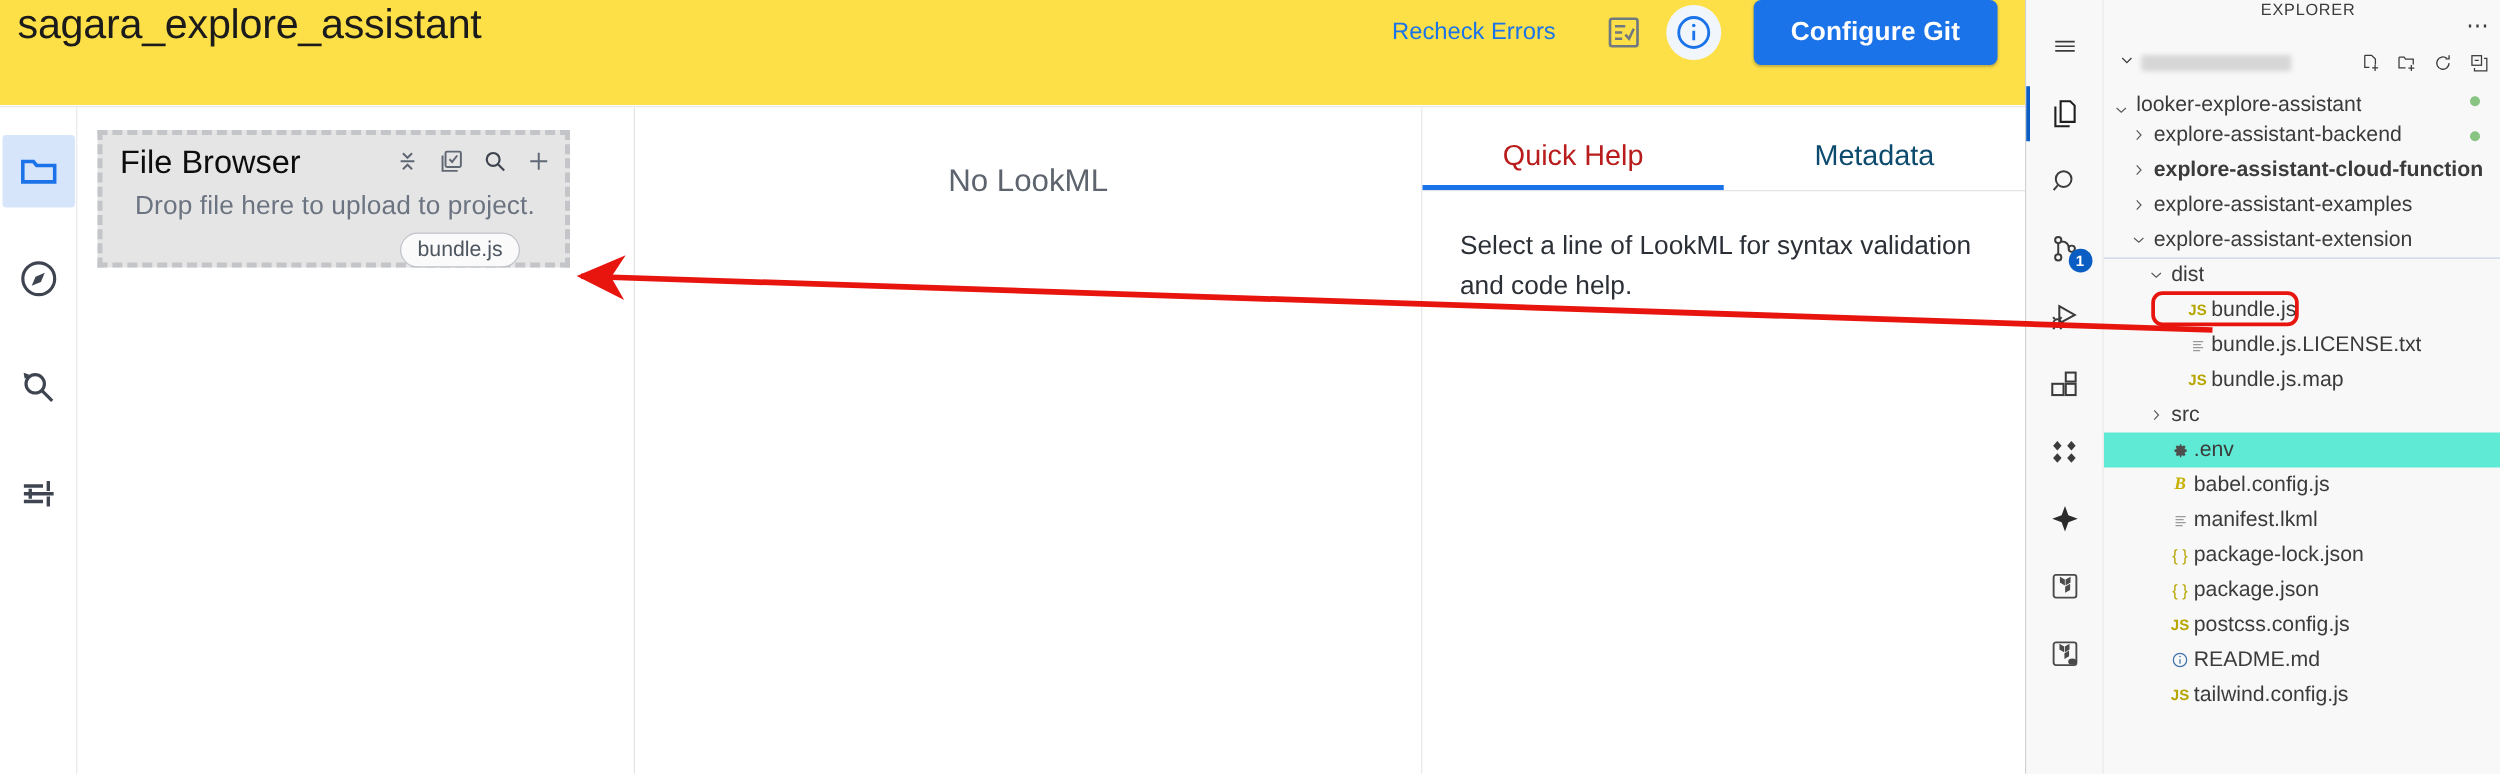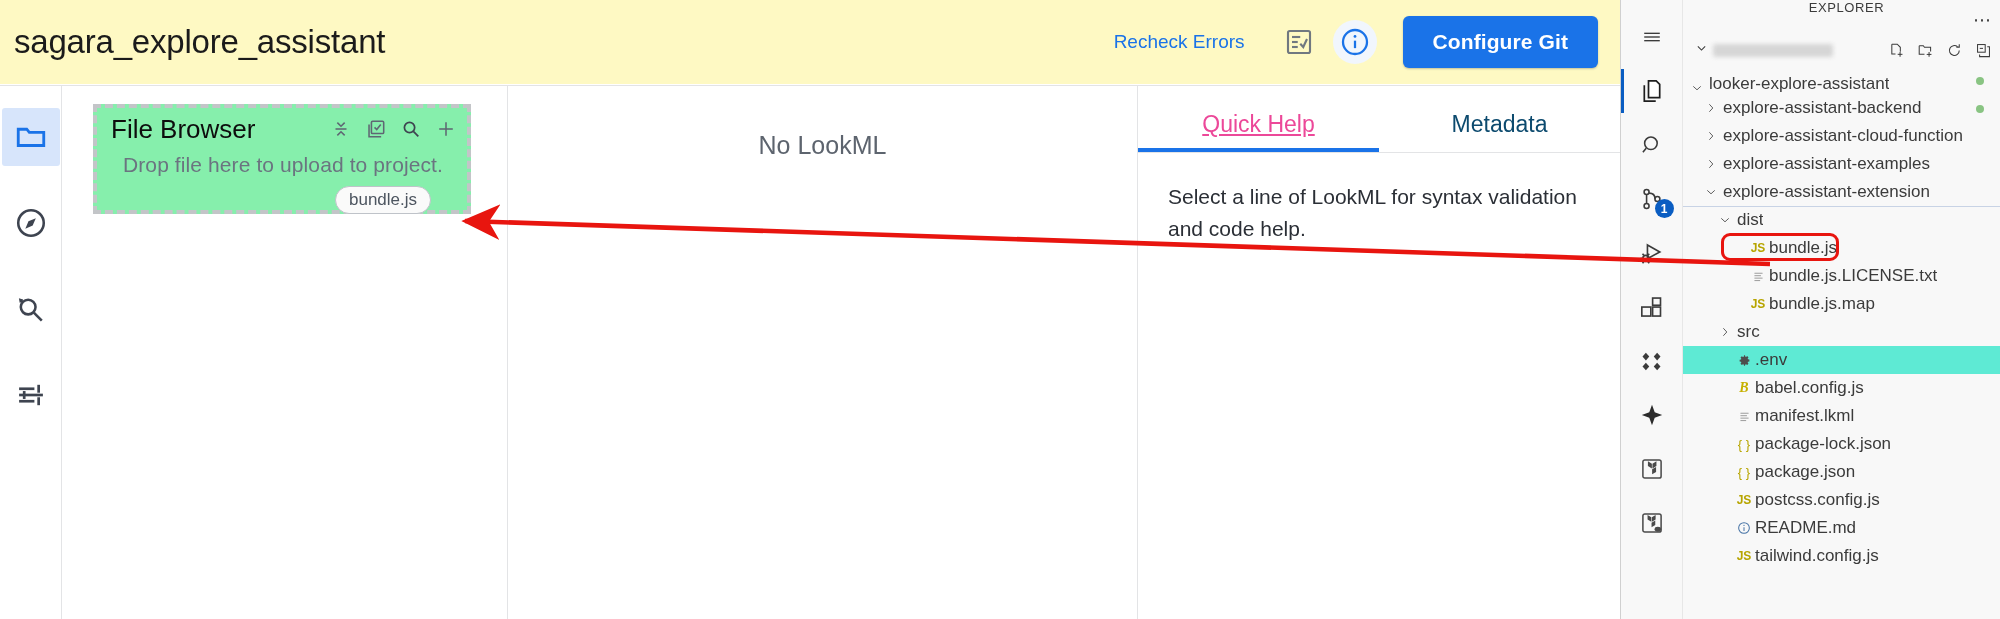--- a/index.html
+++ b/index.html
@@ -17,22 +17,22 @@
   
   .looker {
     position: relative;
     width: 1620px; height: 619px;
     background: #ffffff;
     flex: 0 0 1620px;
   }
   .lk-header {
     position: absolute; left: 0; top: 0;
     width: 1620px; height: 85px;
-    background: #fef9c3;
-    display: flex; align-items: center;
+    background: #fde047;
+    display: flex; align-items: flex-start;
     border-bottom: 1px solid #ffffff;
   }
   .lk-title {
     margin-left: 14px;
     font-size: 33px;
     color: #1b1b1b;
     font-weight: 400;
     letter-spacing: -0.2px;
     white-space: nowrap;
   }
@@ -96,24 +96,24 @@
   }
   .rail-btn.active { background: #d7e5fb; }
 
   .lk-filepane {
     width: 446px; flex: 0 0 446px;
     background: #ffffff;
     border-right: 1px solid #e3e4e6;
     position: relative;
   }
   .dropzone {
-    position: absolute; left: 31px; top: 18px;
+    position: absolute; left: 16px; top: 18px;
     width: 378px; height: 110px;
     border: 4px dashed #c3c5c8;
-    background: #86efac;
+    background: #e5e5e5;
   }
   .dz-head {
     display: flex; align-items: center;
     padding: 0 8px 0 14px;
     height: 38px;
     margin-top: 2px;
   }
   .dz-title {
     font-size: 26px; color: #0d0d0d; font-weight: 400;
     white-space: nowrap;
@@ -157,21 +157,21 @@
   }
   .tabs { display: flex; height: 66px; align-items: flex-end; }
   .tab {
     flex: 1 1 0; text-align: center;
     font-size: 23px; font-weight: 500;
     color: #0c4a6e;
     padding-bottom: 14px;
     cursor: pointer;
     position: relative;
   }
-  .tab.active { color: #ec4899; text-decoration: underline; }
+  .tab.active { color: #b91c1c; }
   .tab.active::after {
     content: ""; position: absolute; left: 0; right: 0; bottom: 0;
     height: 4px; background: #1a73e8;
   }
   .tabs-underline {
     height: 1px; background: #e3e4e6; margin: 0;
   }
   .right-body {
     padding: 28px 26px 0 30px;
     font-size: 21px; line-height: 1.5;
@@ -554,21 +554,21 @@
           <div class="trow" style="padding-left: 20px;">
             <span class="tw">
               <svg width="12" height="12" viewBox="0 0 16 16" fill="none" stroke="#5c5c5c" stroke-width="1.3">
                 <polyline points="5.8,3 10.4,8 5.8,13"></polyline>
               </svg>
             </span>
             <span class="tico" style="flex: 0 0 4px; width: 4px;"></span>
             <span class="tlabel">explore-assistant-backend</span>
             <span class="gitdot"></span>
           </div>
-          <div class="trow" style="padding-left: 20px;">
+          <div class="trow" style="padding-left: 20px; font-weight: bold;">
             <span class="tw">
               <svg width="12" height="12" viewBox="0 0 16 16" fill="none" stroke="#5c5c5c" stroke-width="1.3">
                 <polyline points="5.8,3 10.4,8 5.8,13"></polyline>
               </svg>
             </span>
             <span class="tico" style="flex: 0 0 4px; width: 4px;"></span>
             <span class="tlabel">explore-assistant-cloud-function</span>
           </div>
           <div class="trow" style="padding-left: 20px;">
             <span class="tw">

